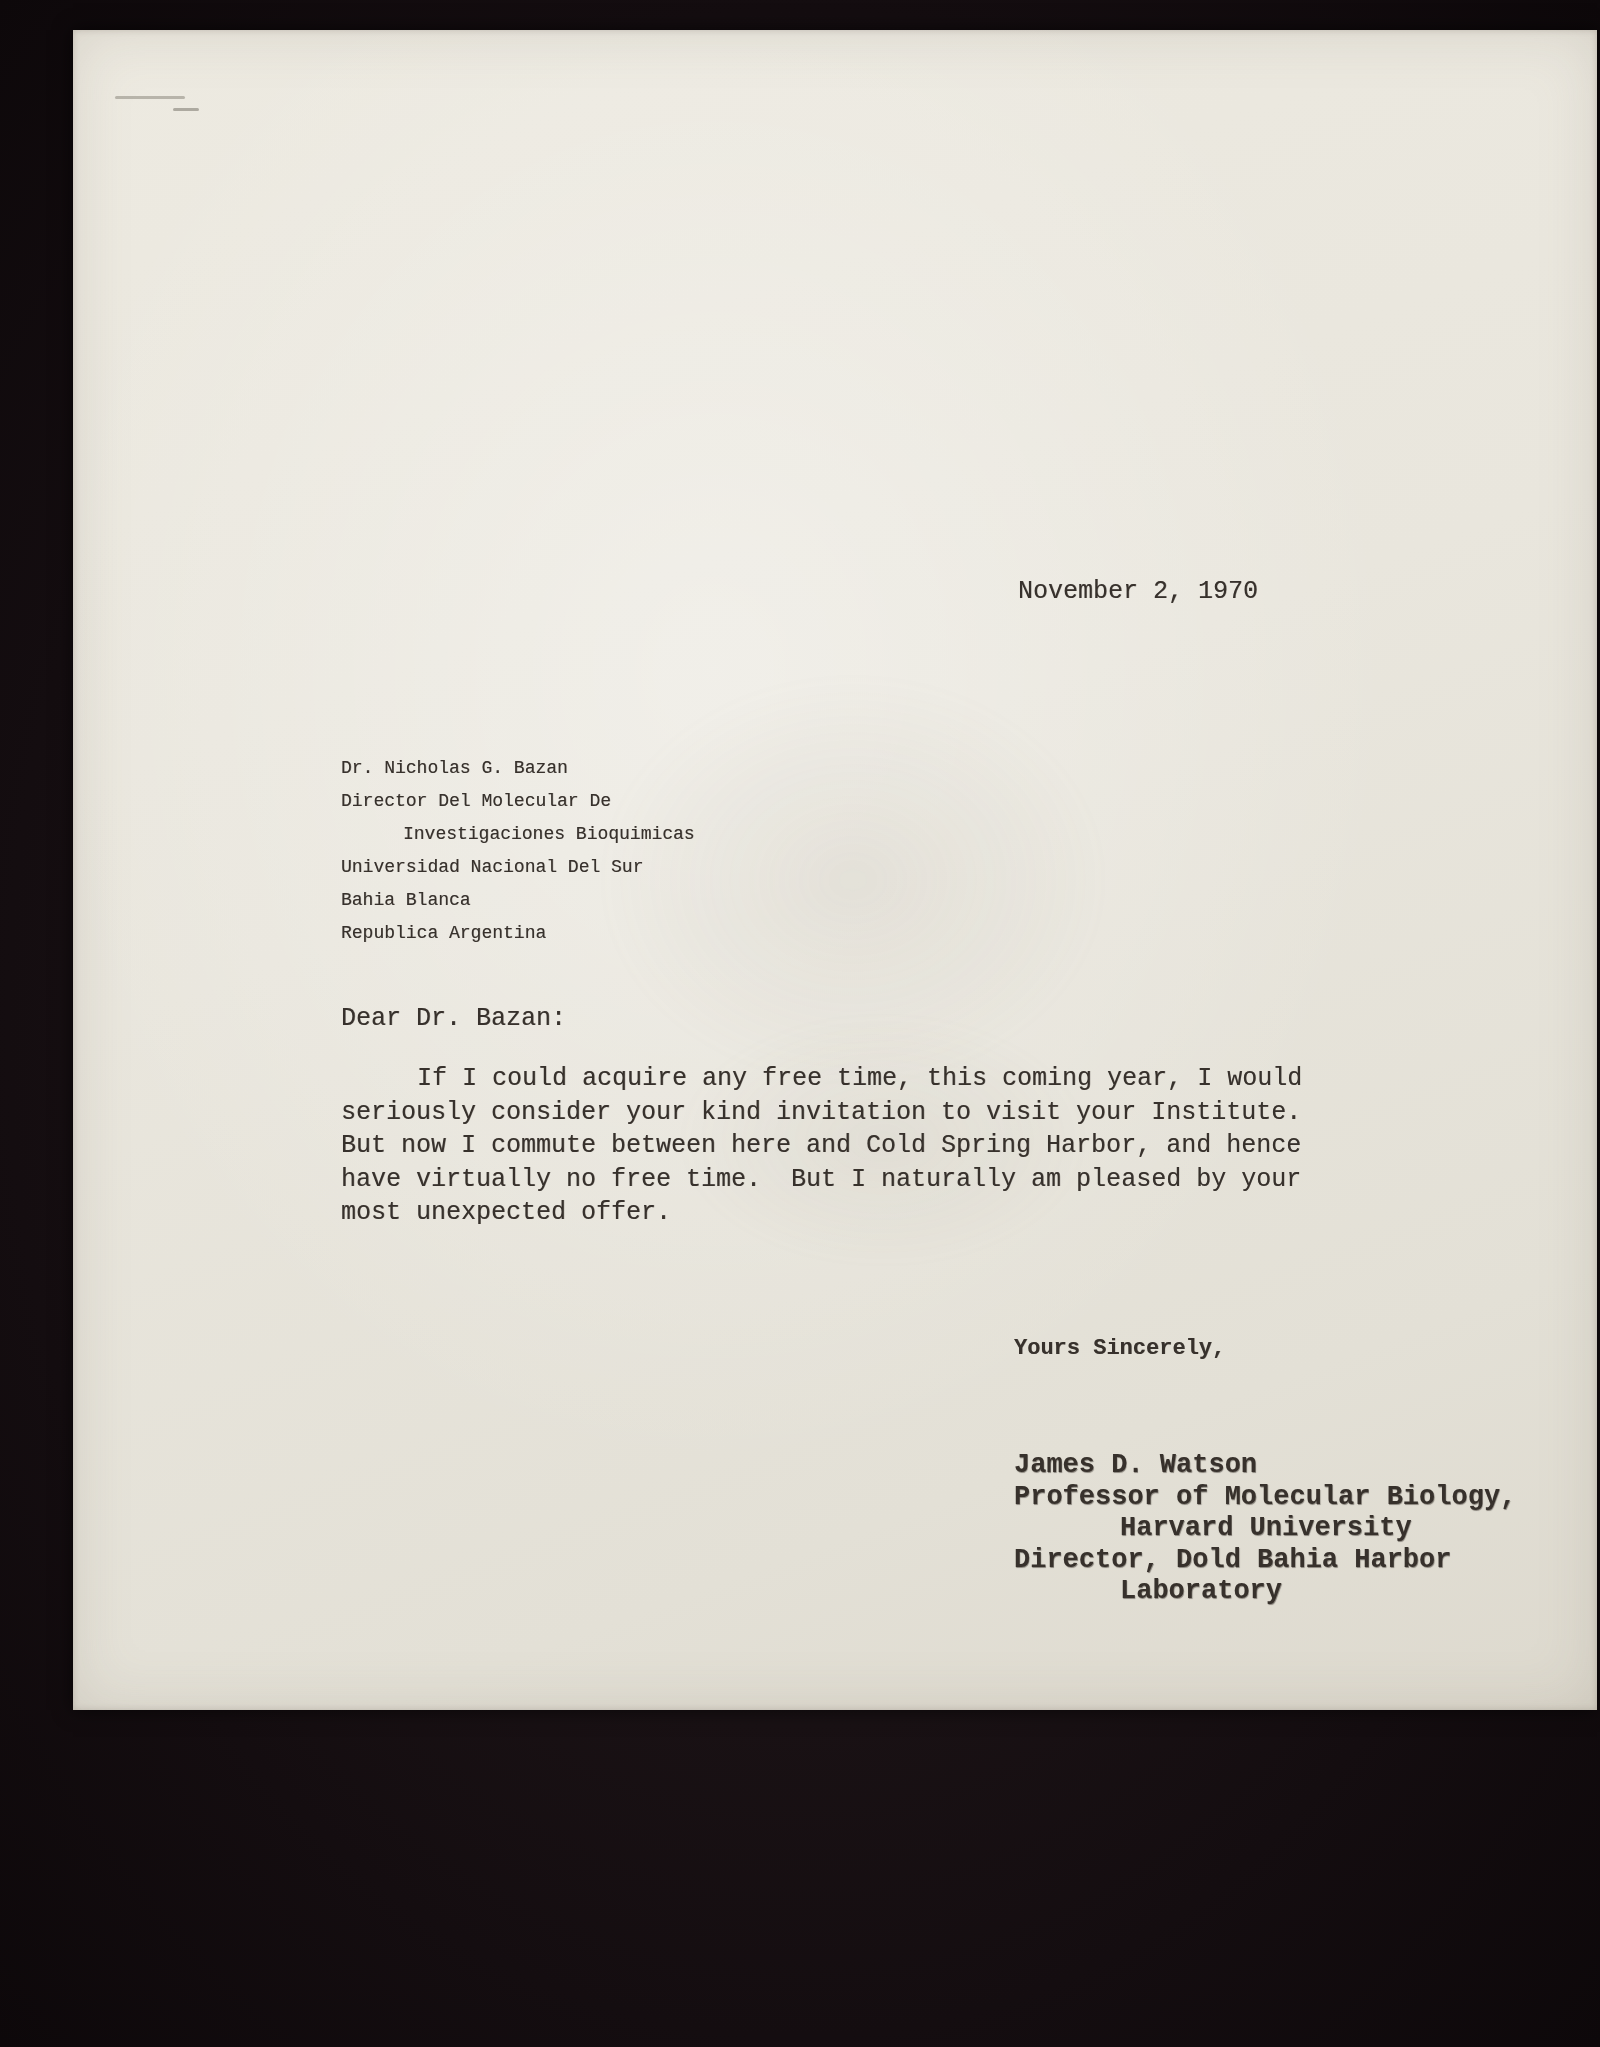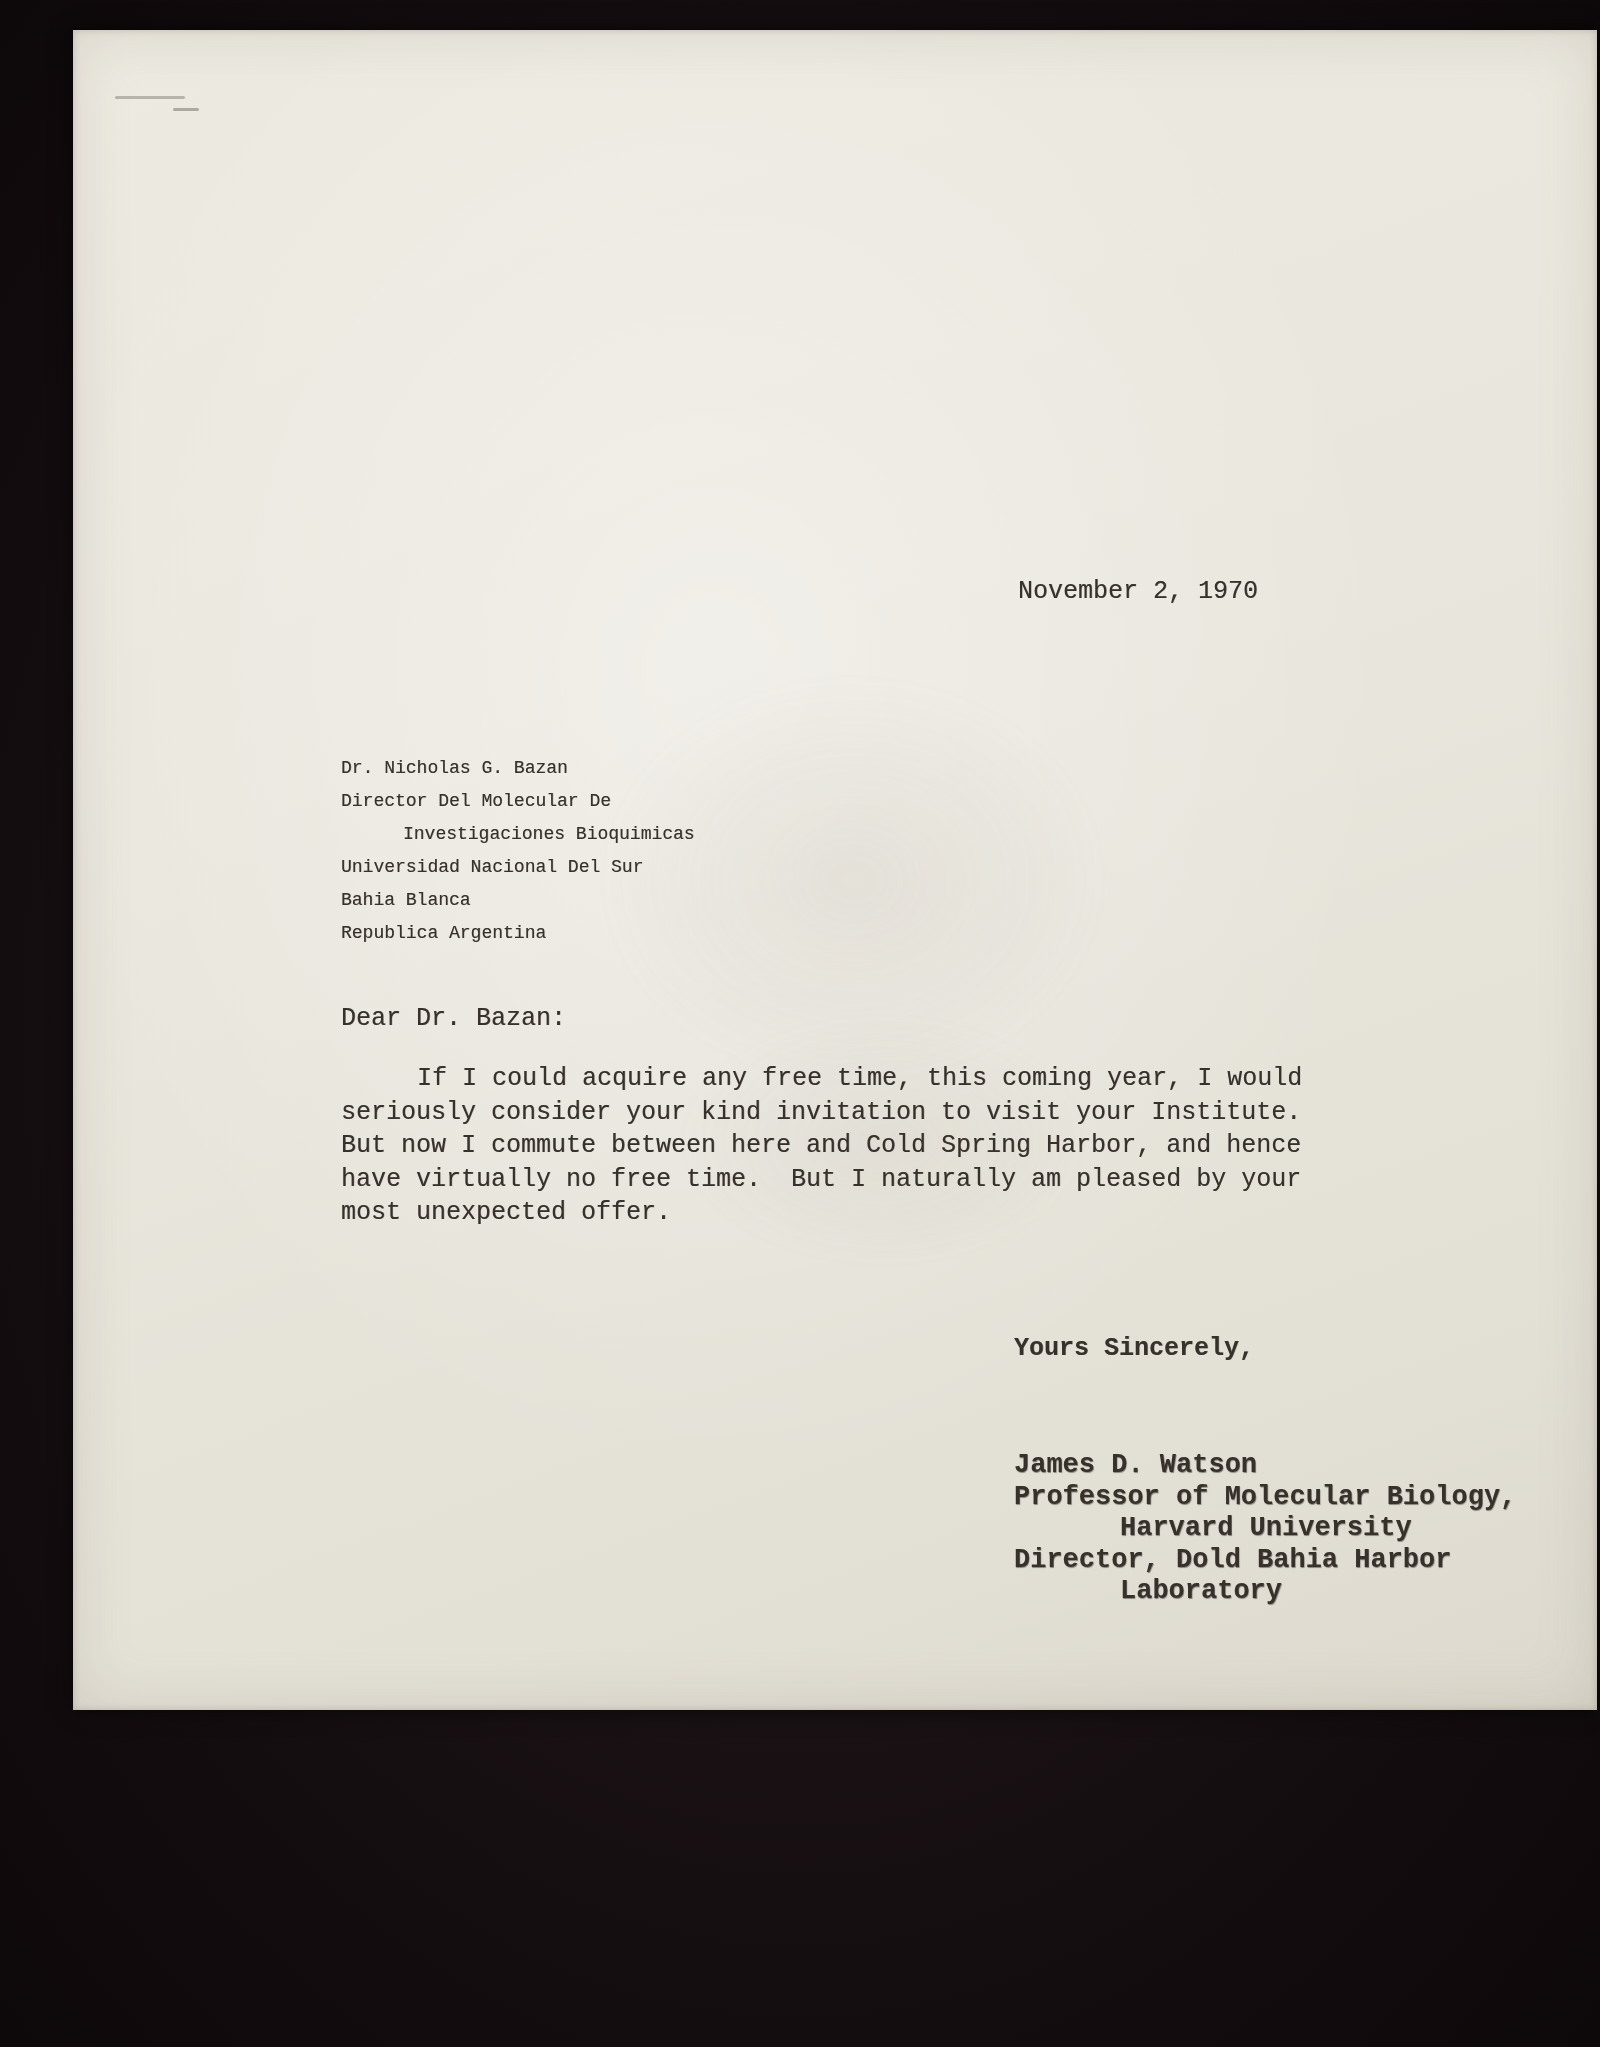--- a/index.html
+++ b/index.html
@@ -118,21 +118,21 @@
     top: 1032px;
     font-size: 25px;
     line-height: 33.5px;
   }
   .body-block .first { padding-left: 76px; }
 
   .closing-line {
     position: absolute;
     left: 941px;
     top: 1302px;
-    font-size: 25px;
+    font-size: 22px;
     line-height: 33px;
     font-weight: bold;
   }
 
   .signature-block {
     position: absolute;
     left: 941px;
     top: 1420px;
     font-size: 27px;
     line-height: 31.5px;

